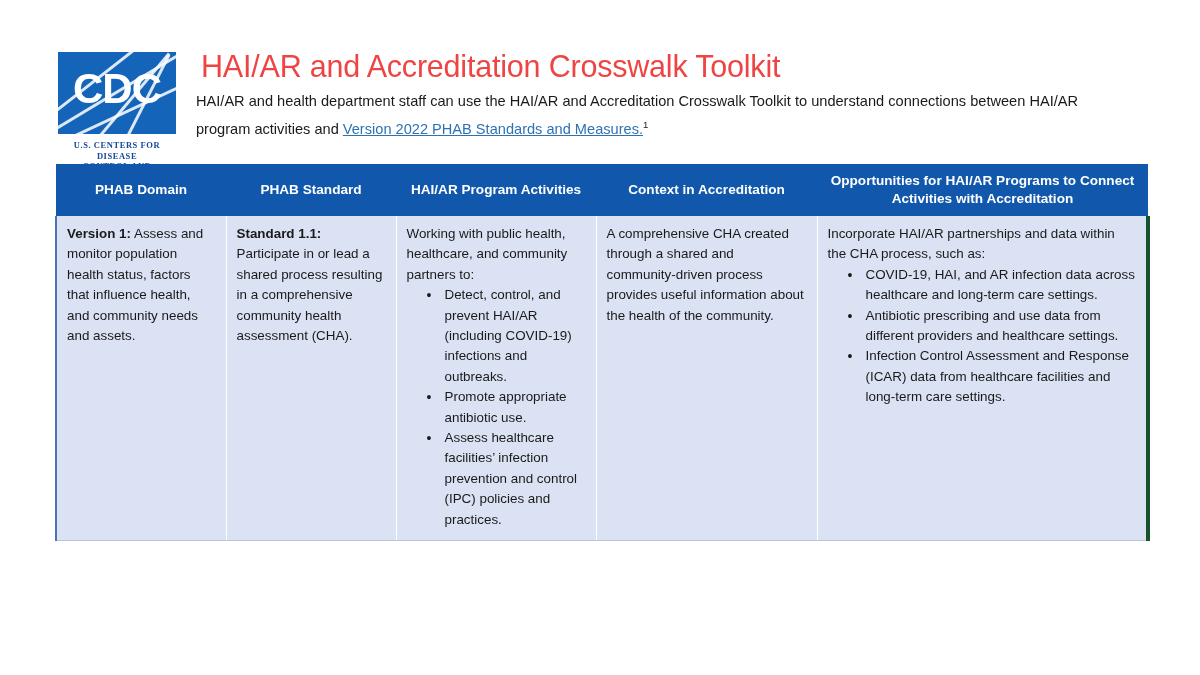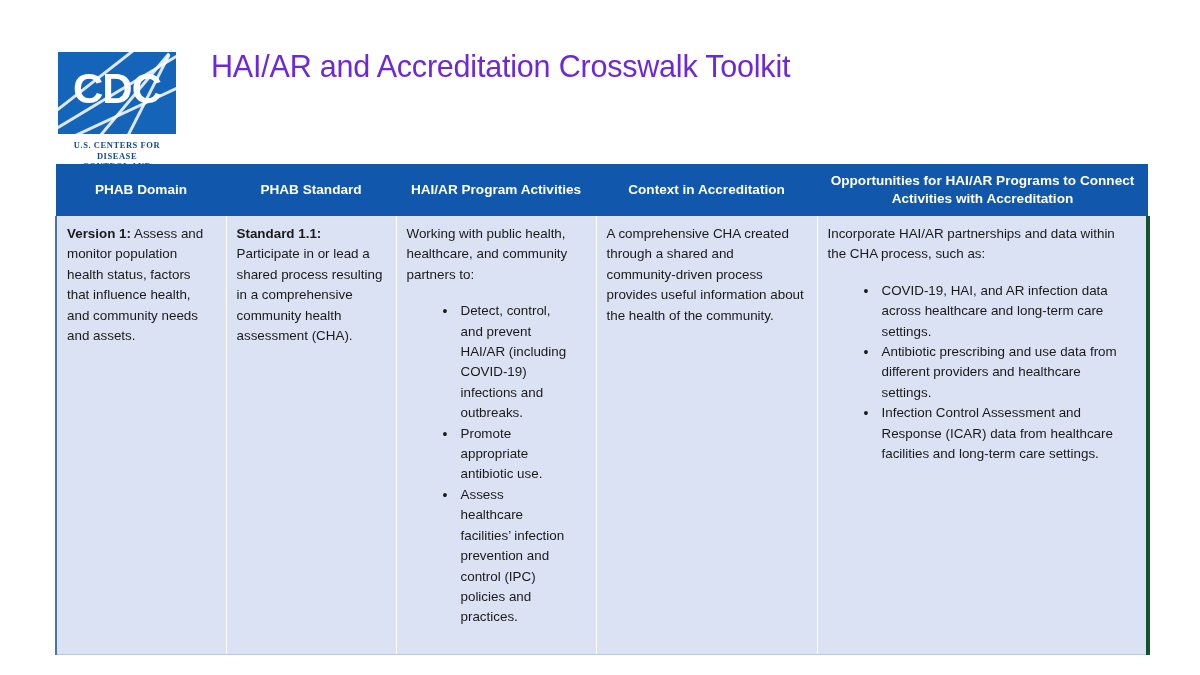--- a/index.html
+++ b/index.html
@@ -86,22 +86,22 @@
 
   .header-text {
     flex: 1 1 auto;
     padding-left: 14px;
   }
 
   .doc-title {
     font-size: 30.5px;
     line-height: 36px;
     font-weight: normal;
-    color: #6d28d9;
-    margin: 0 0 6px 15px;
+    color: #ef4444;
+    margin: 0 0 6px 5px;
     letter-spacing: -0.2px;
   }
 
   .doc-subtitle {
     font-size: 14.6px;
     line-height: 23px;
     color: #1a1a1a;
     margin: 0;
     max-width: 900px;
   }
@@ -152,21 +152,21 @@
     border-left: 2px solid #4a72b5;
   }
   .crosswalk-table td:last-child {
     border-right: 4px solid #14532d;
   }
 
   .cell-lead { margin: 0; }
   .cell-lead b { font-weight: bold; }
 
   ul.cell-bullets {
-    margin: 16px;
+    margin: 0;
     padding: 0 0 0 20px;
     list-style: none;
   }
   ul.cell-bullets li {
     position: relative;
     padding-left: 18px;
     margin: 0;
   }
   ul.cell-bullets li::before {
     content: "\2022";
@@ -202,20 +202,21 @@
         <div class="cdc-text">CDC</div>
       </div>
       <div class="logo-caption">
         <div>U.S. CENTERS FOR DISEASE</div>
         <div>CONTROL AND PREVENTION</div>
       </div>
     </div>
 
     <div class="header-text">
       <h1 class="doc-title">HAI/AR and Accreditation Crosswalk Toolkit</h1>
+      <p class="doc-subtitle"><span>HAI/AR and health department staff can use the HAI/AR and Accreditation Crosswalk Toolkit to understand connections between HAI/AR program activities and </span><a class="link" href="#">Version 2022 PHAB Standards and Measures.</a><sup>1</sup></p>
     </div>
 
   </div>
 
   <table class="crosswalk-table">
     <colgroup>
       <col class="c1">
         <col class="c2">
         <col class="c3">
         <col class="c4">

